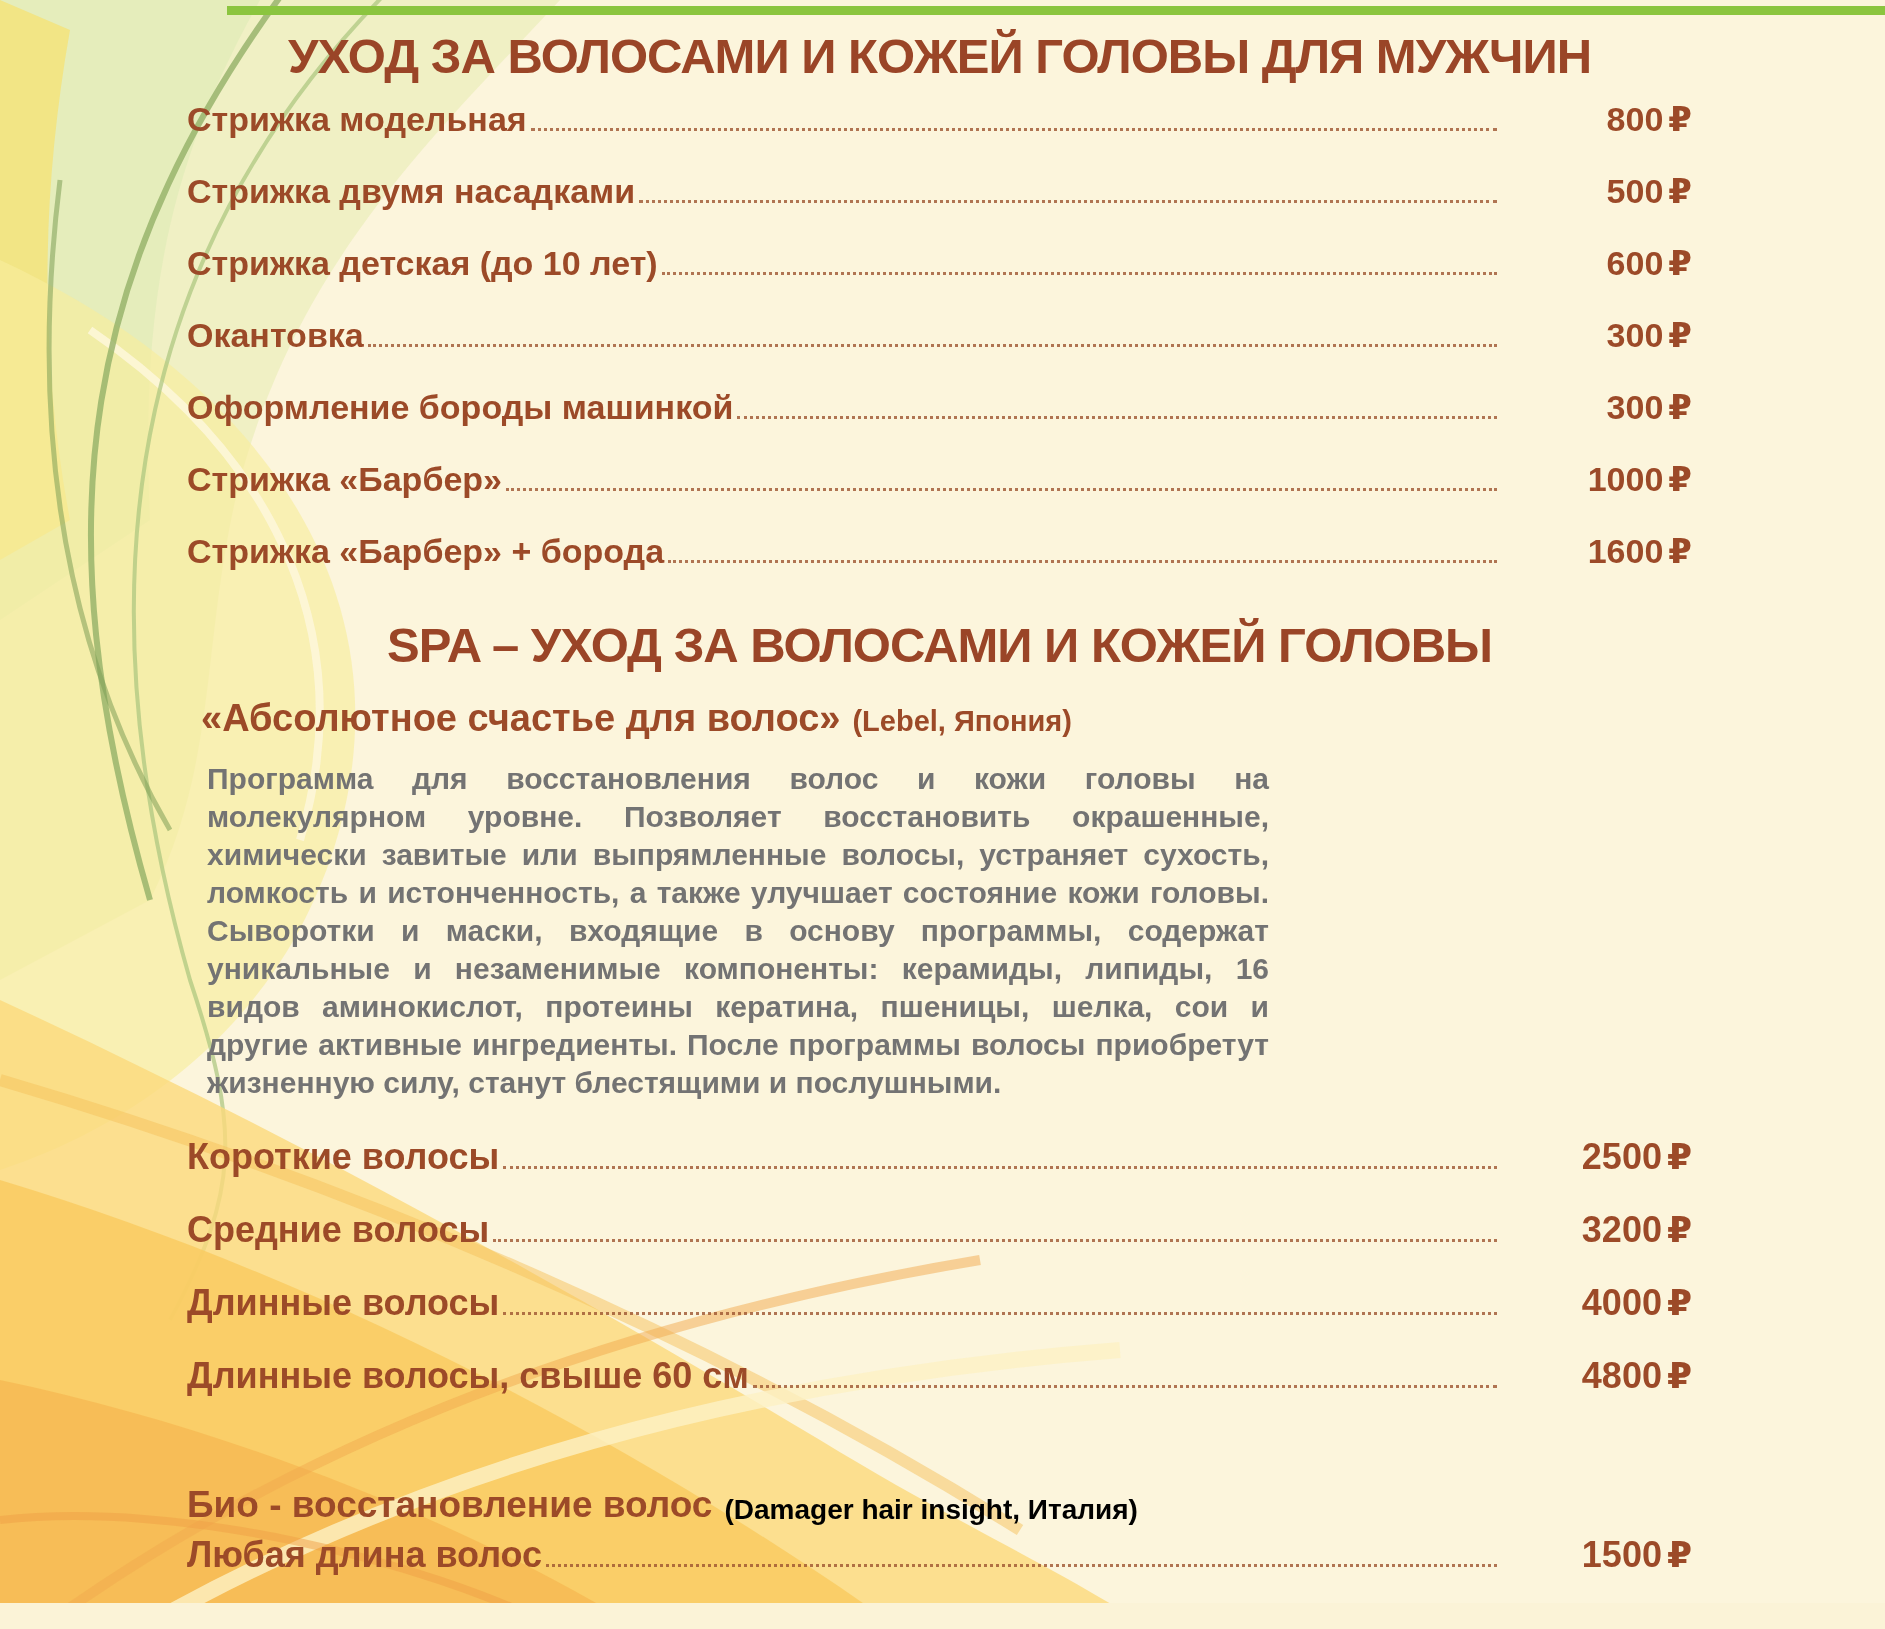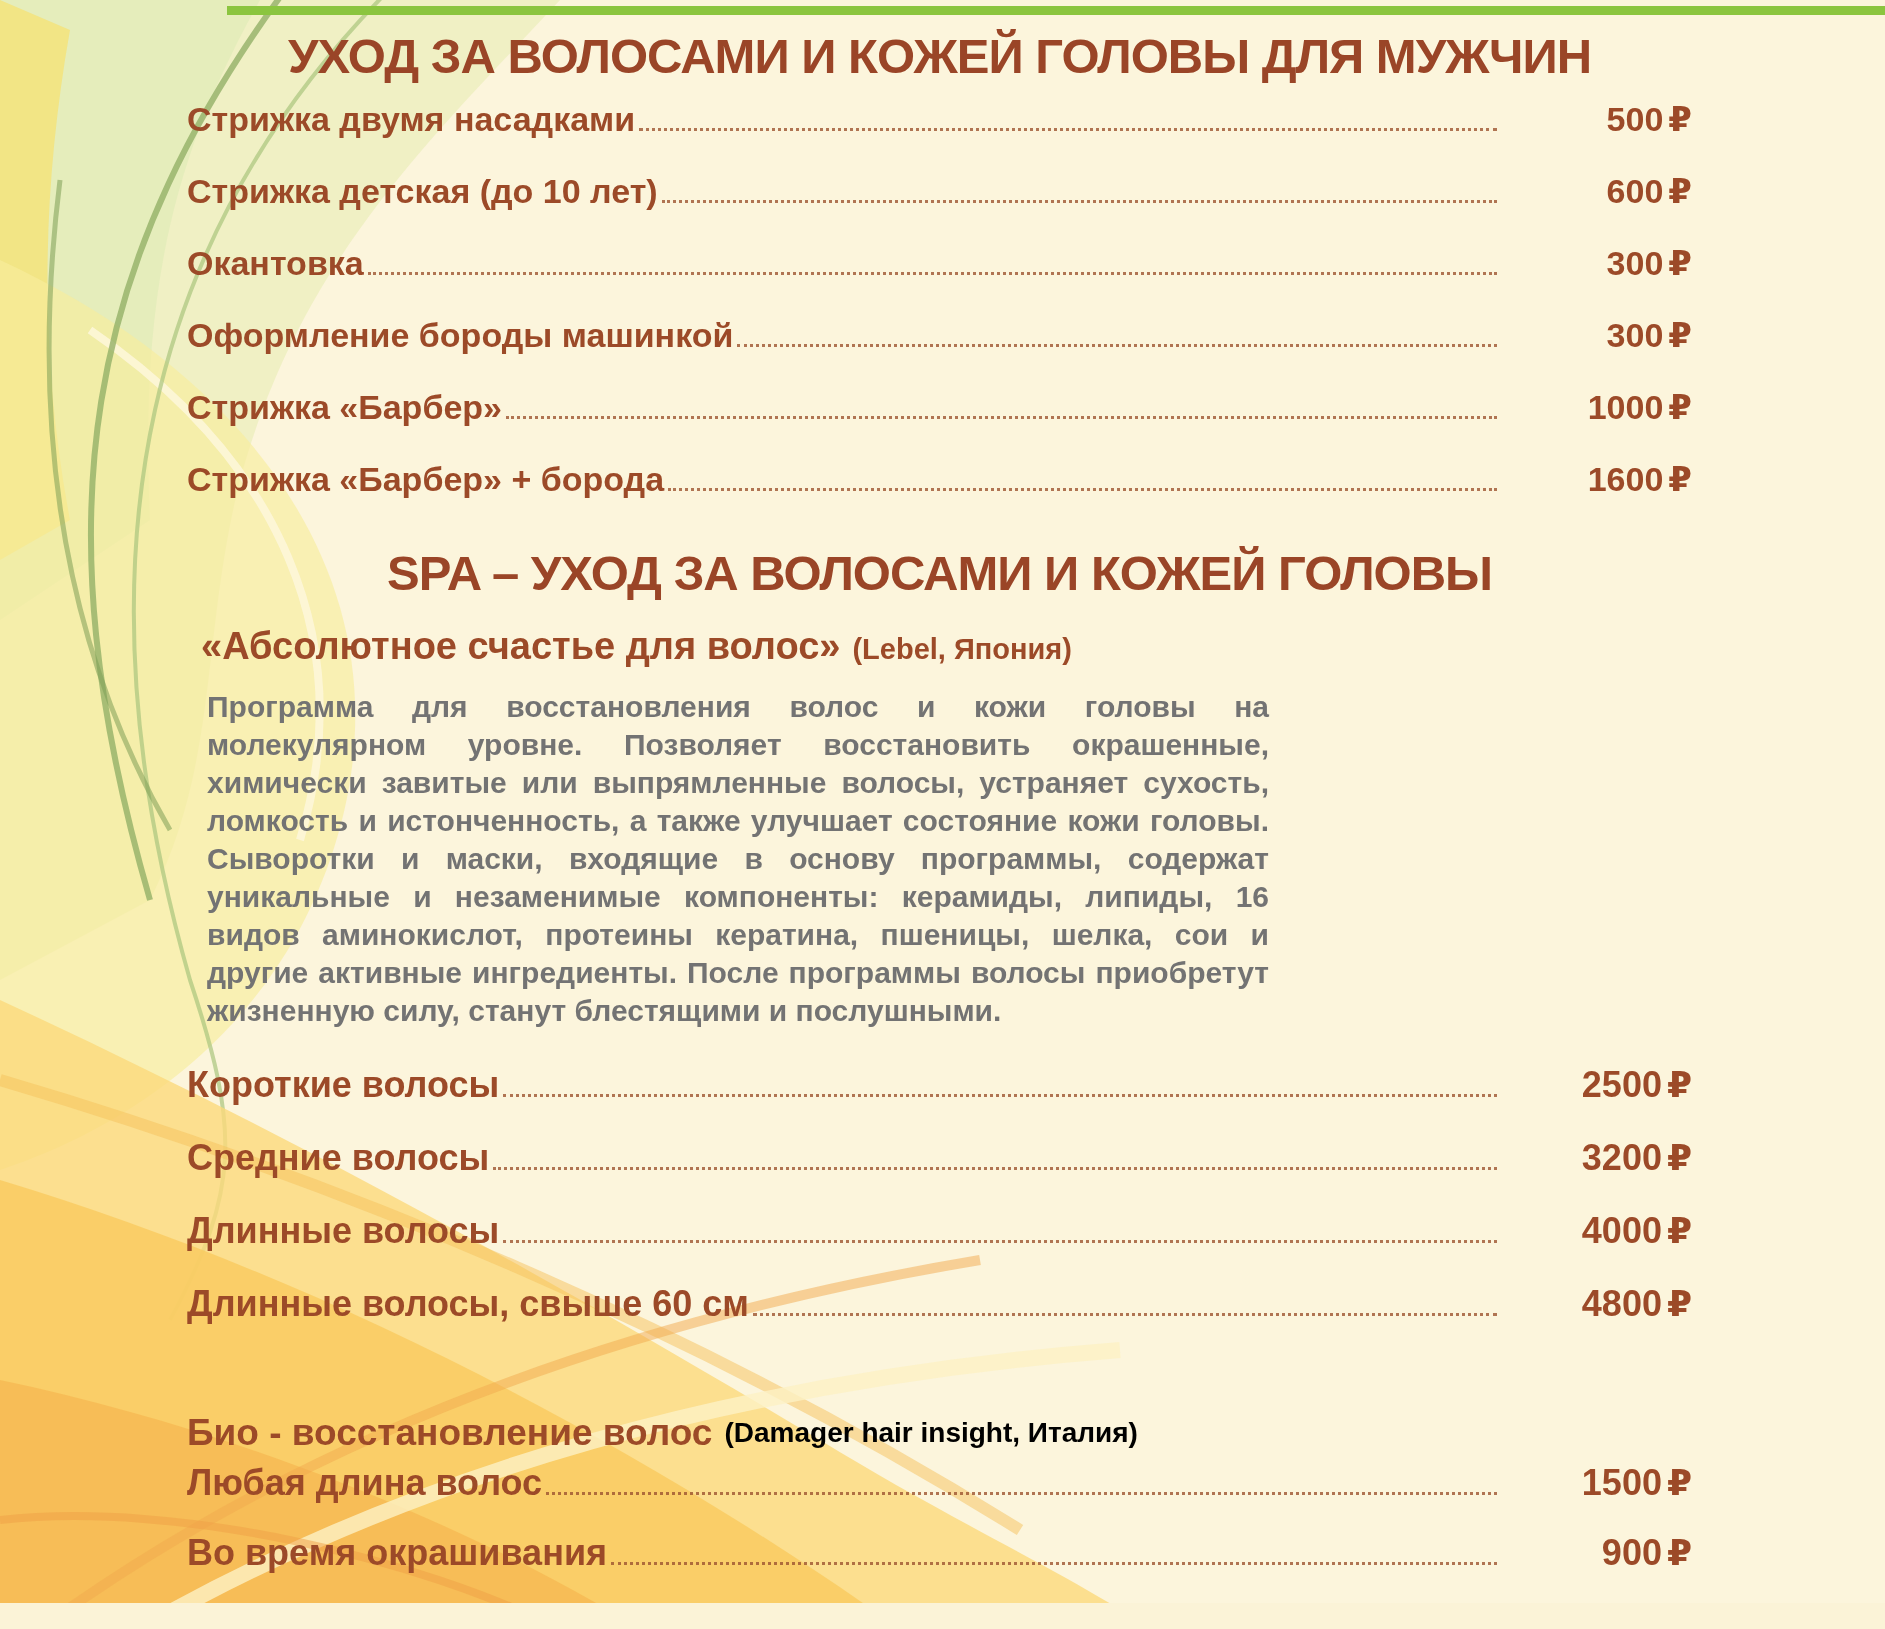--- a/index.html
+++ b/index.html
@@ -36,21 +36,21 @@
   .prog-desc {
     margin:20px 0 0 20px; width:1062px;
     font-size:30px; line-height:38px; font-weight:bold;
     color:#737373; text-align:justify;
   }
 
   .rows-2 { margin-top:34px; }
   .rows-2 .row { height:73px; }
   .rows-2 .row .name, .rows-2 .row .price { font-size:36px; }
 
-  .bio-head { margin:56px 0 0 0; display:flex; align-items:center; gap:12px; }
+  .bio-head { margin:56px 0 0 0; display:flex; align-items:flex-end; gap:12px; }
   .bio-title { font-size:37px; font-weight:bold; color:#9c4a28; white-space:nowrap; }
   .bio-note  { font-size:28px; font-weight:bold; color:#000000; white-space:nowrap; }
 
   .rows-3 { margin-top:8px; }
   .rows-3 .row { height:70px; }
   .rows-3 .row .name, .rows-3 .row .price { font-size:36px; }
 </style>
 </head>
 <body>
 
@@ -75,20 +75,25 @@
     <path d="M0,1520 C180,1500 420,1560 560,1629" stroke="#ef9f45" stroke-width="8" fill="none" opacity="0.5"></path>
   </svg>
 
   <div class="top-bar"></div>
 
   <div class="content">
 
     <h1 class="sec-title">УХОД ЗА ВОЛОСАМИ И КОЖЕЙ ГОЛОВЫ ДЛЯ МУЖЧИН</h1>
 
     <div class="rows-1">
+      <div class="row">
+        <span class="name">Стрижка модельная</span>
+        <span class="leader"></span>
+        <span class="price"><span>800</span><span class="rub">₽</span></span>
+      </div>
       <div class="row">
         <span class="name">Стрижка двумя насадками</span>
         <span class="leader"></span>
         <span class="price"><span>500</span><span class="rub">₽</span></span>
       </div>
       <div class="row">
         <span class="name">Стрижка детская (до 10 лет)</span>
         <span class="leader"></span>
         <span class="price"><span>600</span><span class="rub">₽</span></span>
       </div>

